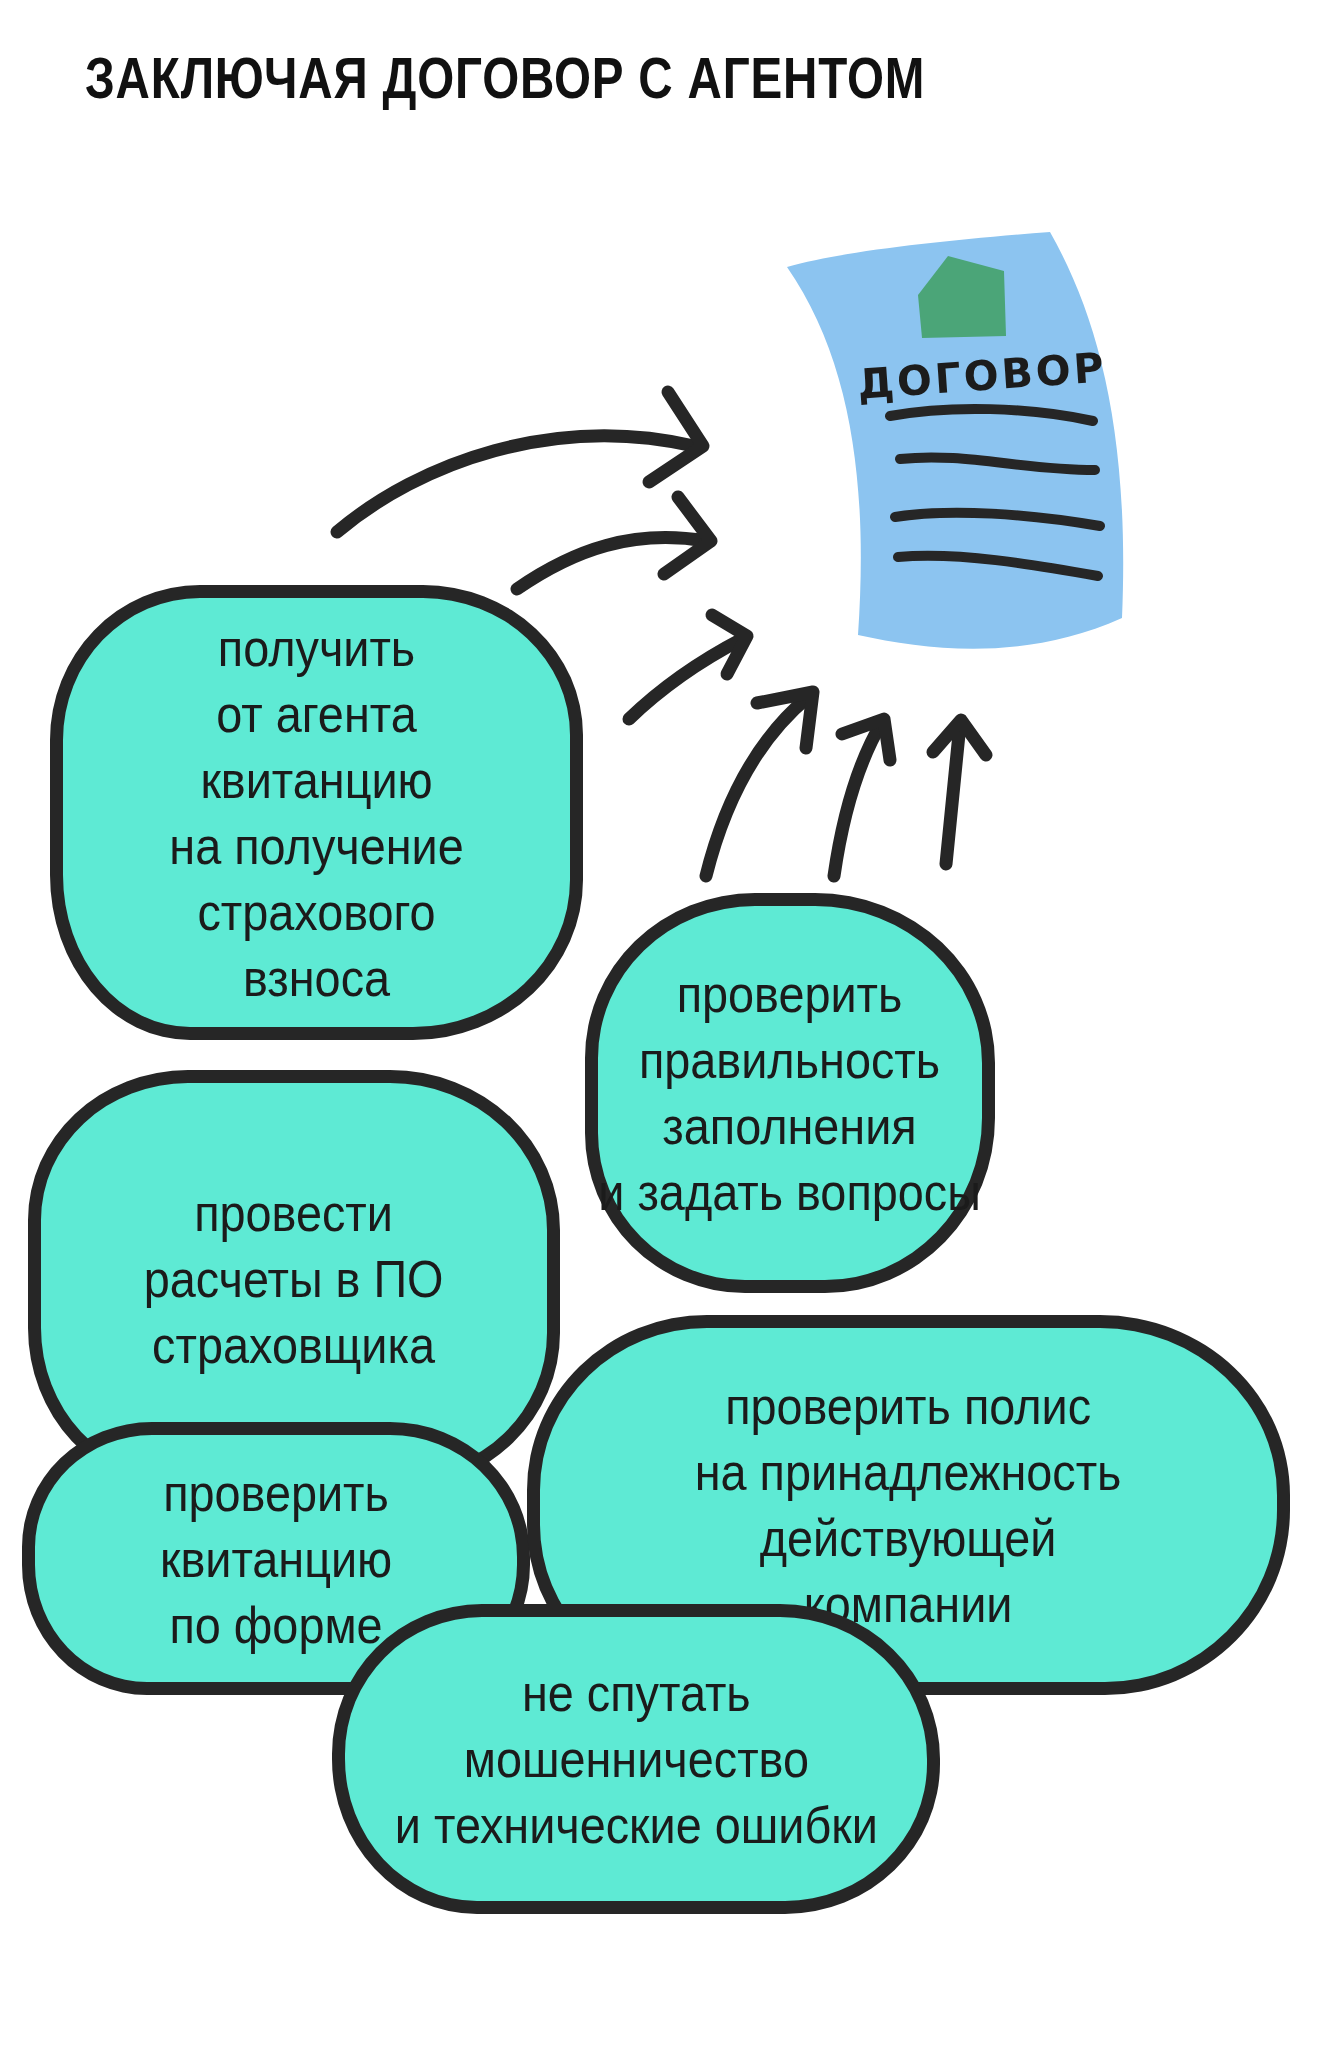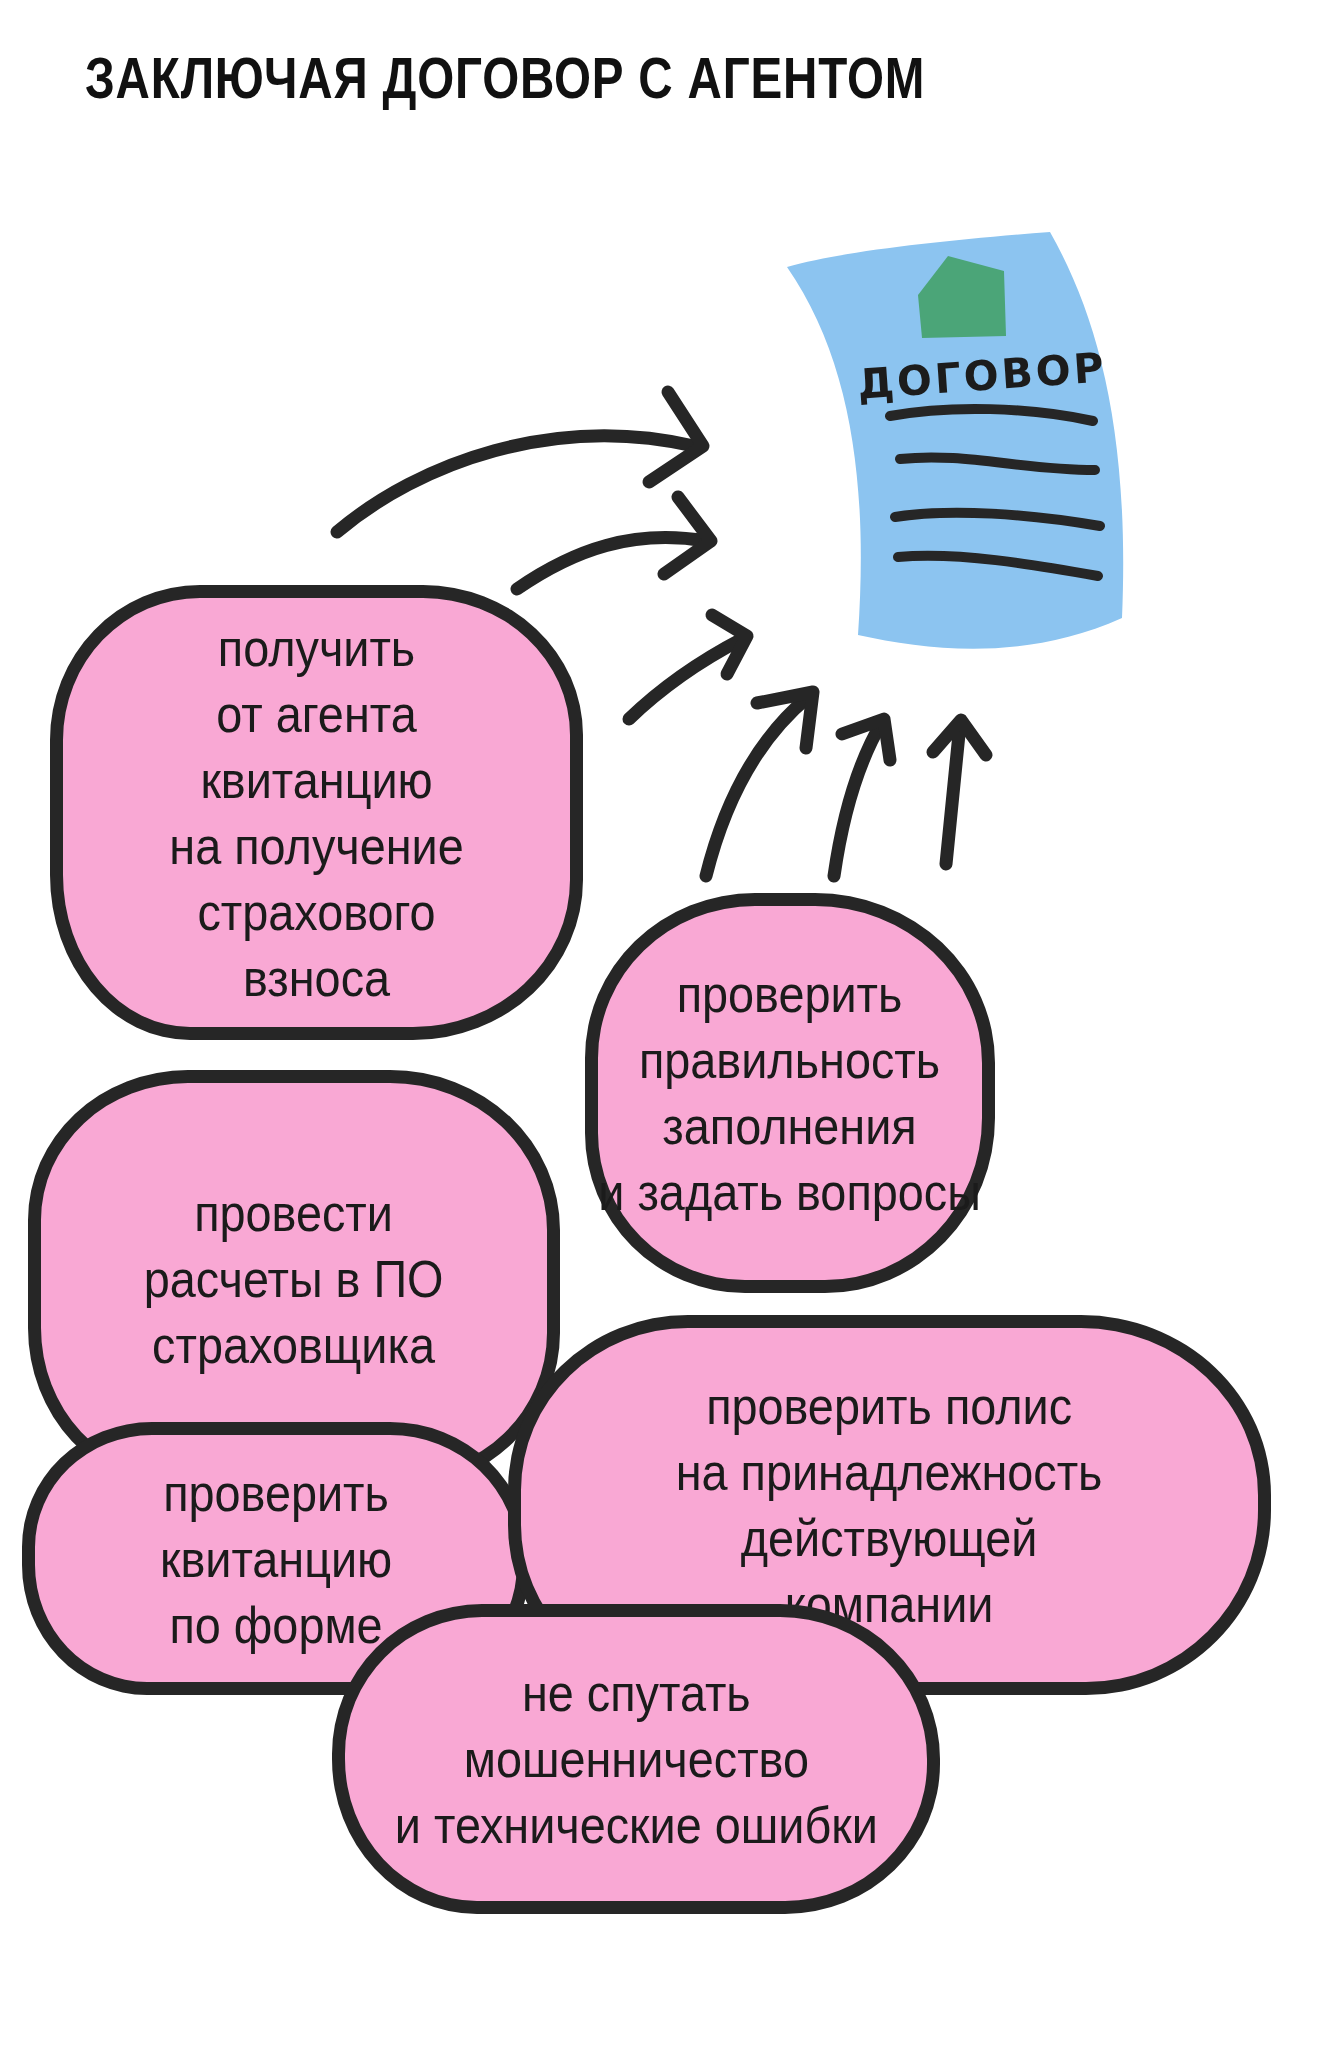--- a/index.html
+++ b/index.html
@@ -8,38 +8,38 @@
 
   .page-title{
     position:absolute;left:85px;top:44px;
     font-size:58px;font-weight:bold;letter-spacing:1px;color:#111;
     white-space:nowrap;transform:scaleX(0.82);transform-origin:left top;
   }
 
   .art{position:absolute;left:0;top:0;width:1326px;height:2048px;}
 
   .bubble{
-    position:absolute;border:13px solid #262626;background:#f9a8d4;
+    position:absolute;border:13px solid #262626;background:#5eead4;
     display:flex;align-items:center;justify-content:center;
     box-sizing:border-box;text-align:center;
   }
   .bubble-text{
     font-size:52px;line-height:66px;color:#1b1b1b;
     transform:scaleX(0.9);transform-origin:center center;white-space:nowrap;
   }
 
   #b1{left:50px;top:585px;width:533px;height:455px;
       border-radius:150px 160px 170px 140px / 155px 150px 160px 165px;}
   #b2{left:28px;top:1070px;width:532px;height:418px;
       border-radius:160px 170px 160px 150px / 150px 160px 155px 160px;}
   #b3{left:22px;top:1422px;width:508px;height:273px;
       border-radius:130px 140px 130px 125px / 125px 135px 130px 130px;}
   #b4{left:585px;top:893px;width:410px;height:400px;
       border-radius:170px 180px 170px 160px / 165px 170px 175px 160px;}
-  #b5{left:508px;top:1315px;width:763px;height:380px;
+  #b5{left:527px;top:1315px;width:763px;height:380px;
       border-radius:180px 190px 185px 170px / 175px 180px 185px 170px;}
   #b6{left:332px;top:1604px;width:608px;height:310px;
       border-radius:150px 160px 155px 145px / 150px 155px 150px 155px;}
 </style>
 </head>
 <body>
 
 <div class="page-title">ЗАКЛЮЧАЯ ДОГОВОР С АГЕНТОМ</div>
 
 <svg class="art" viewBox="0 0 1326 2048">

